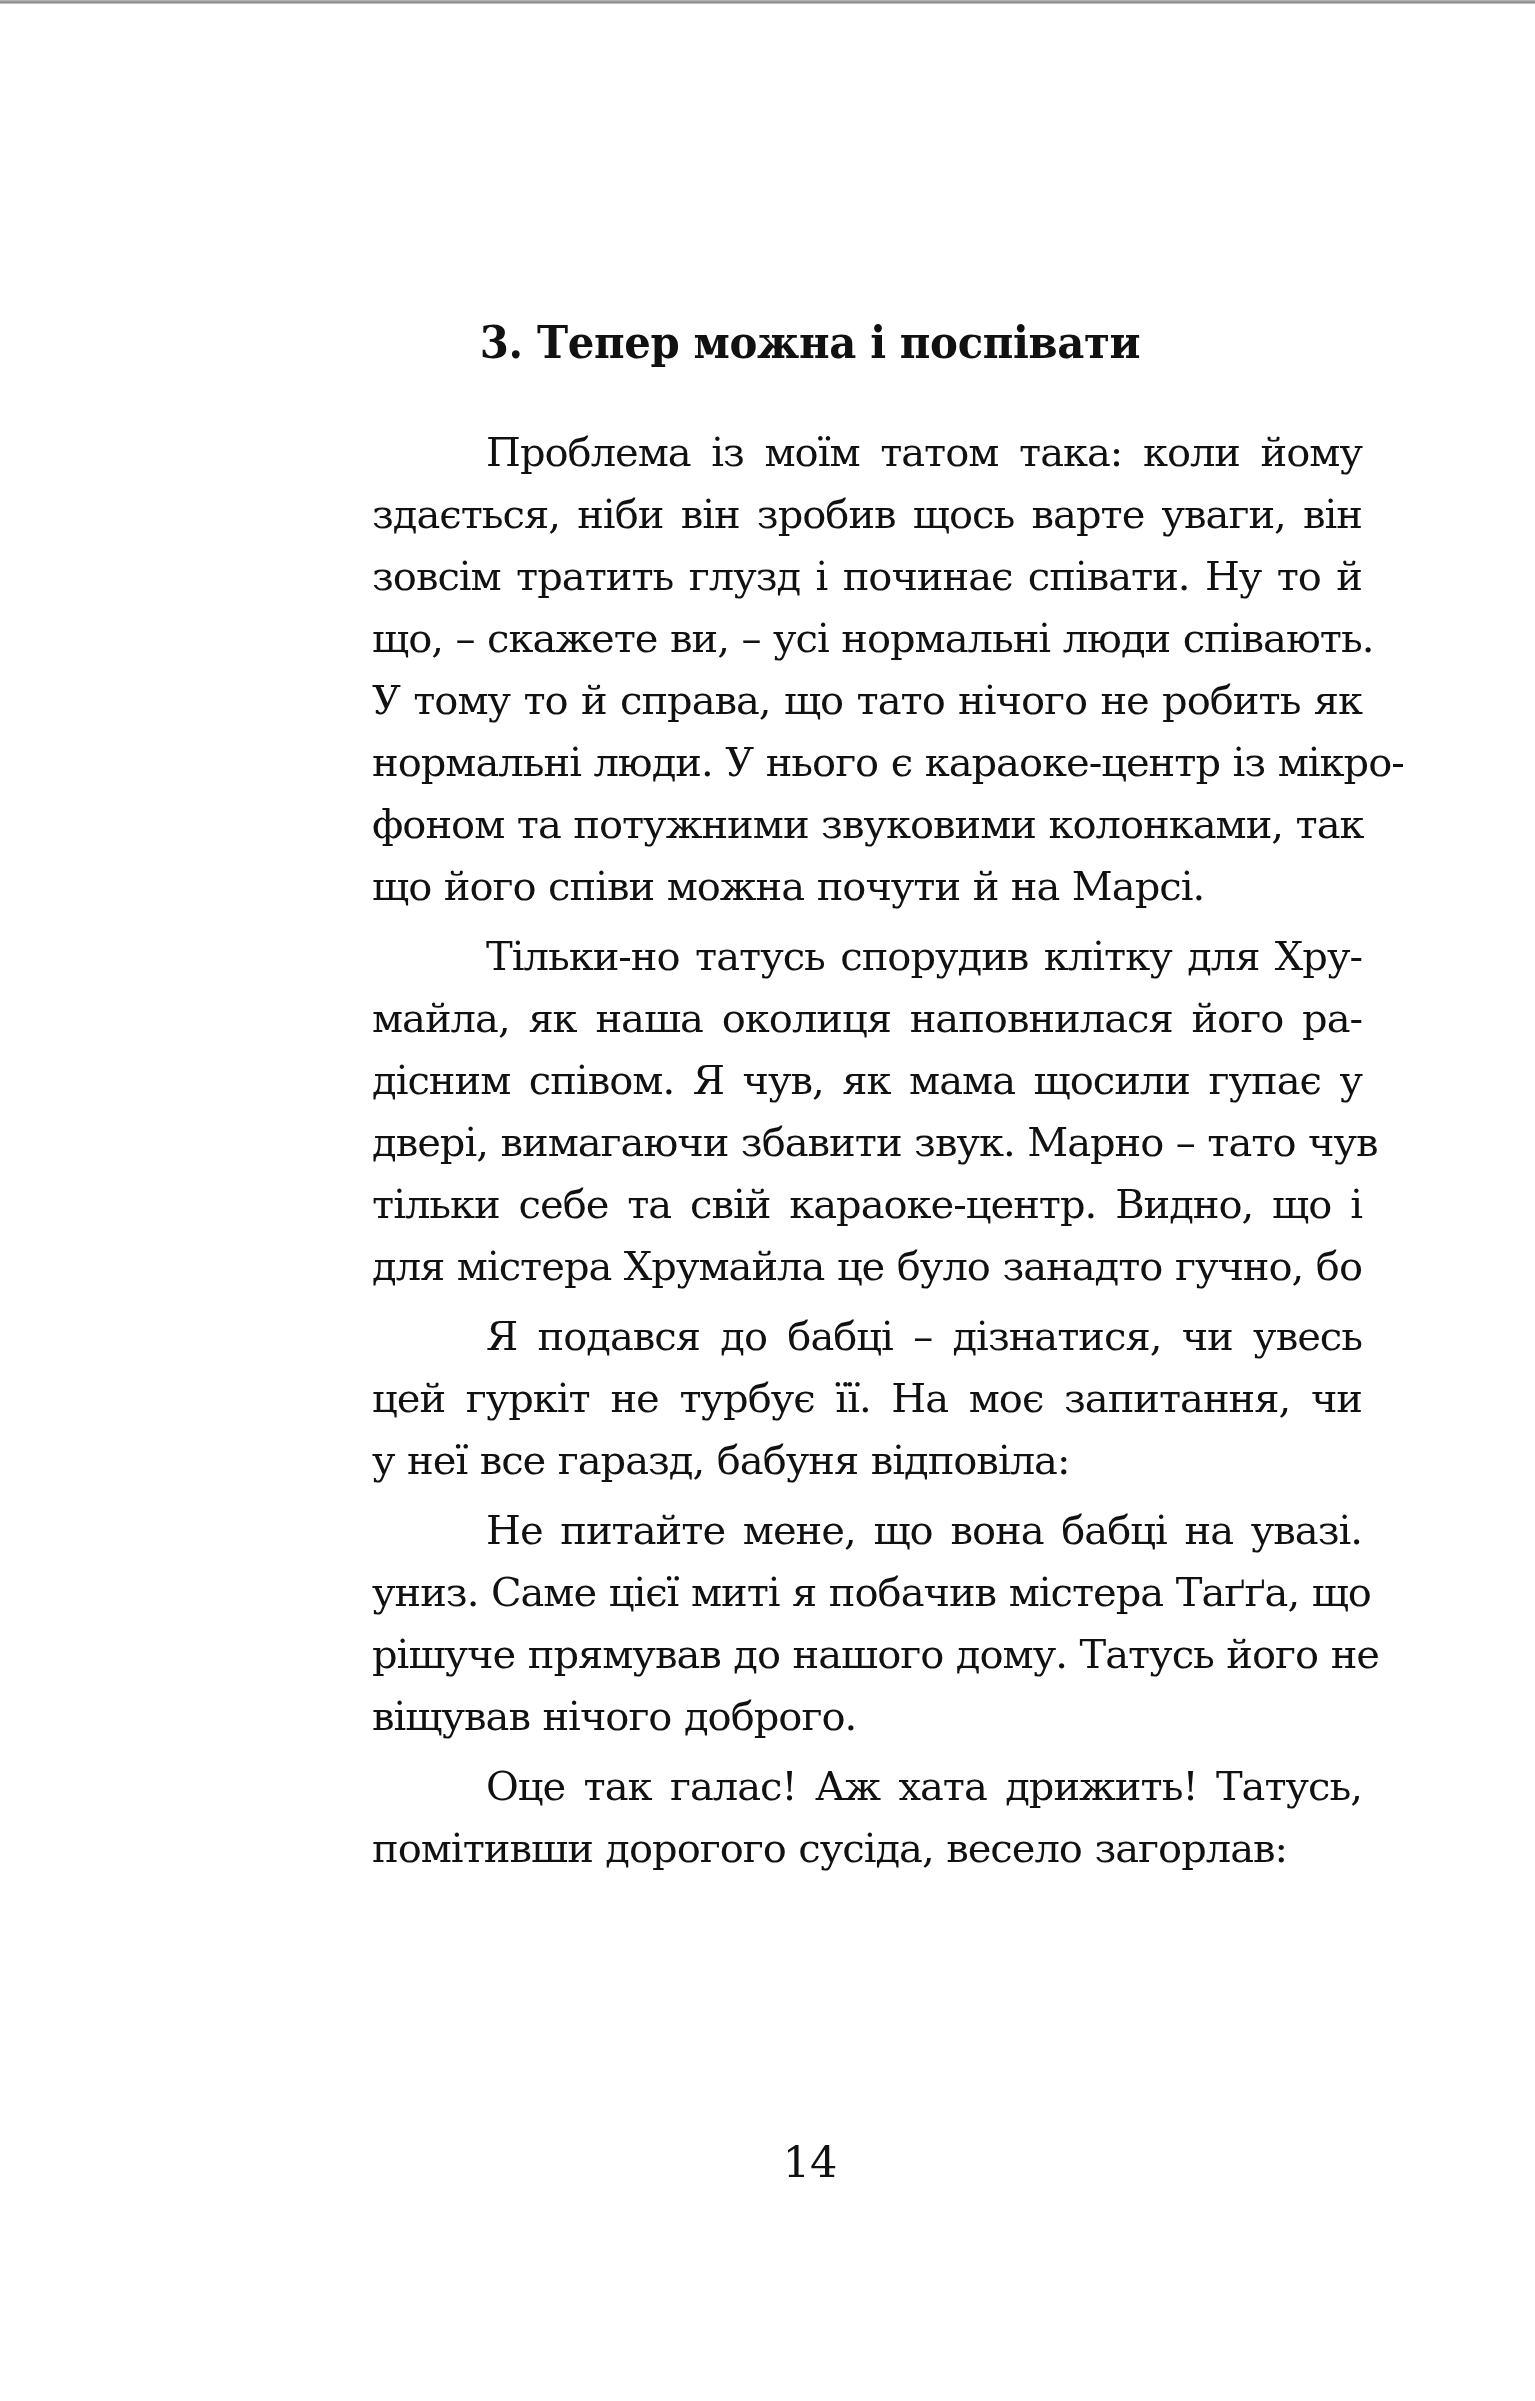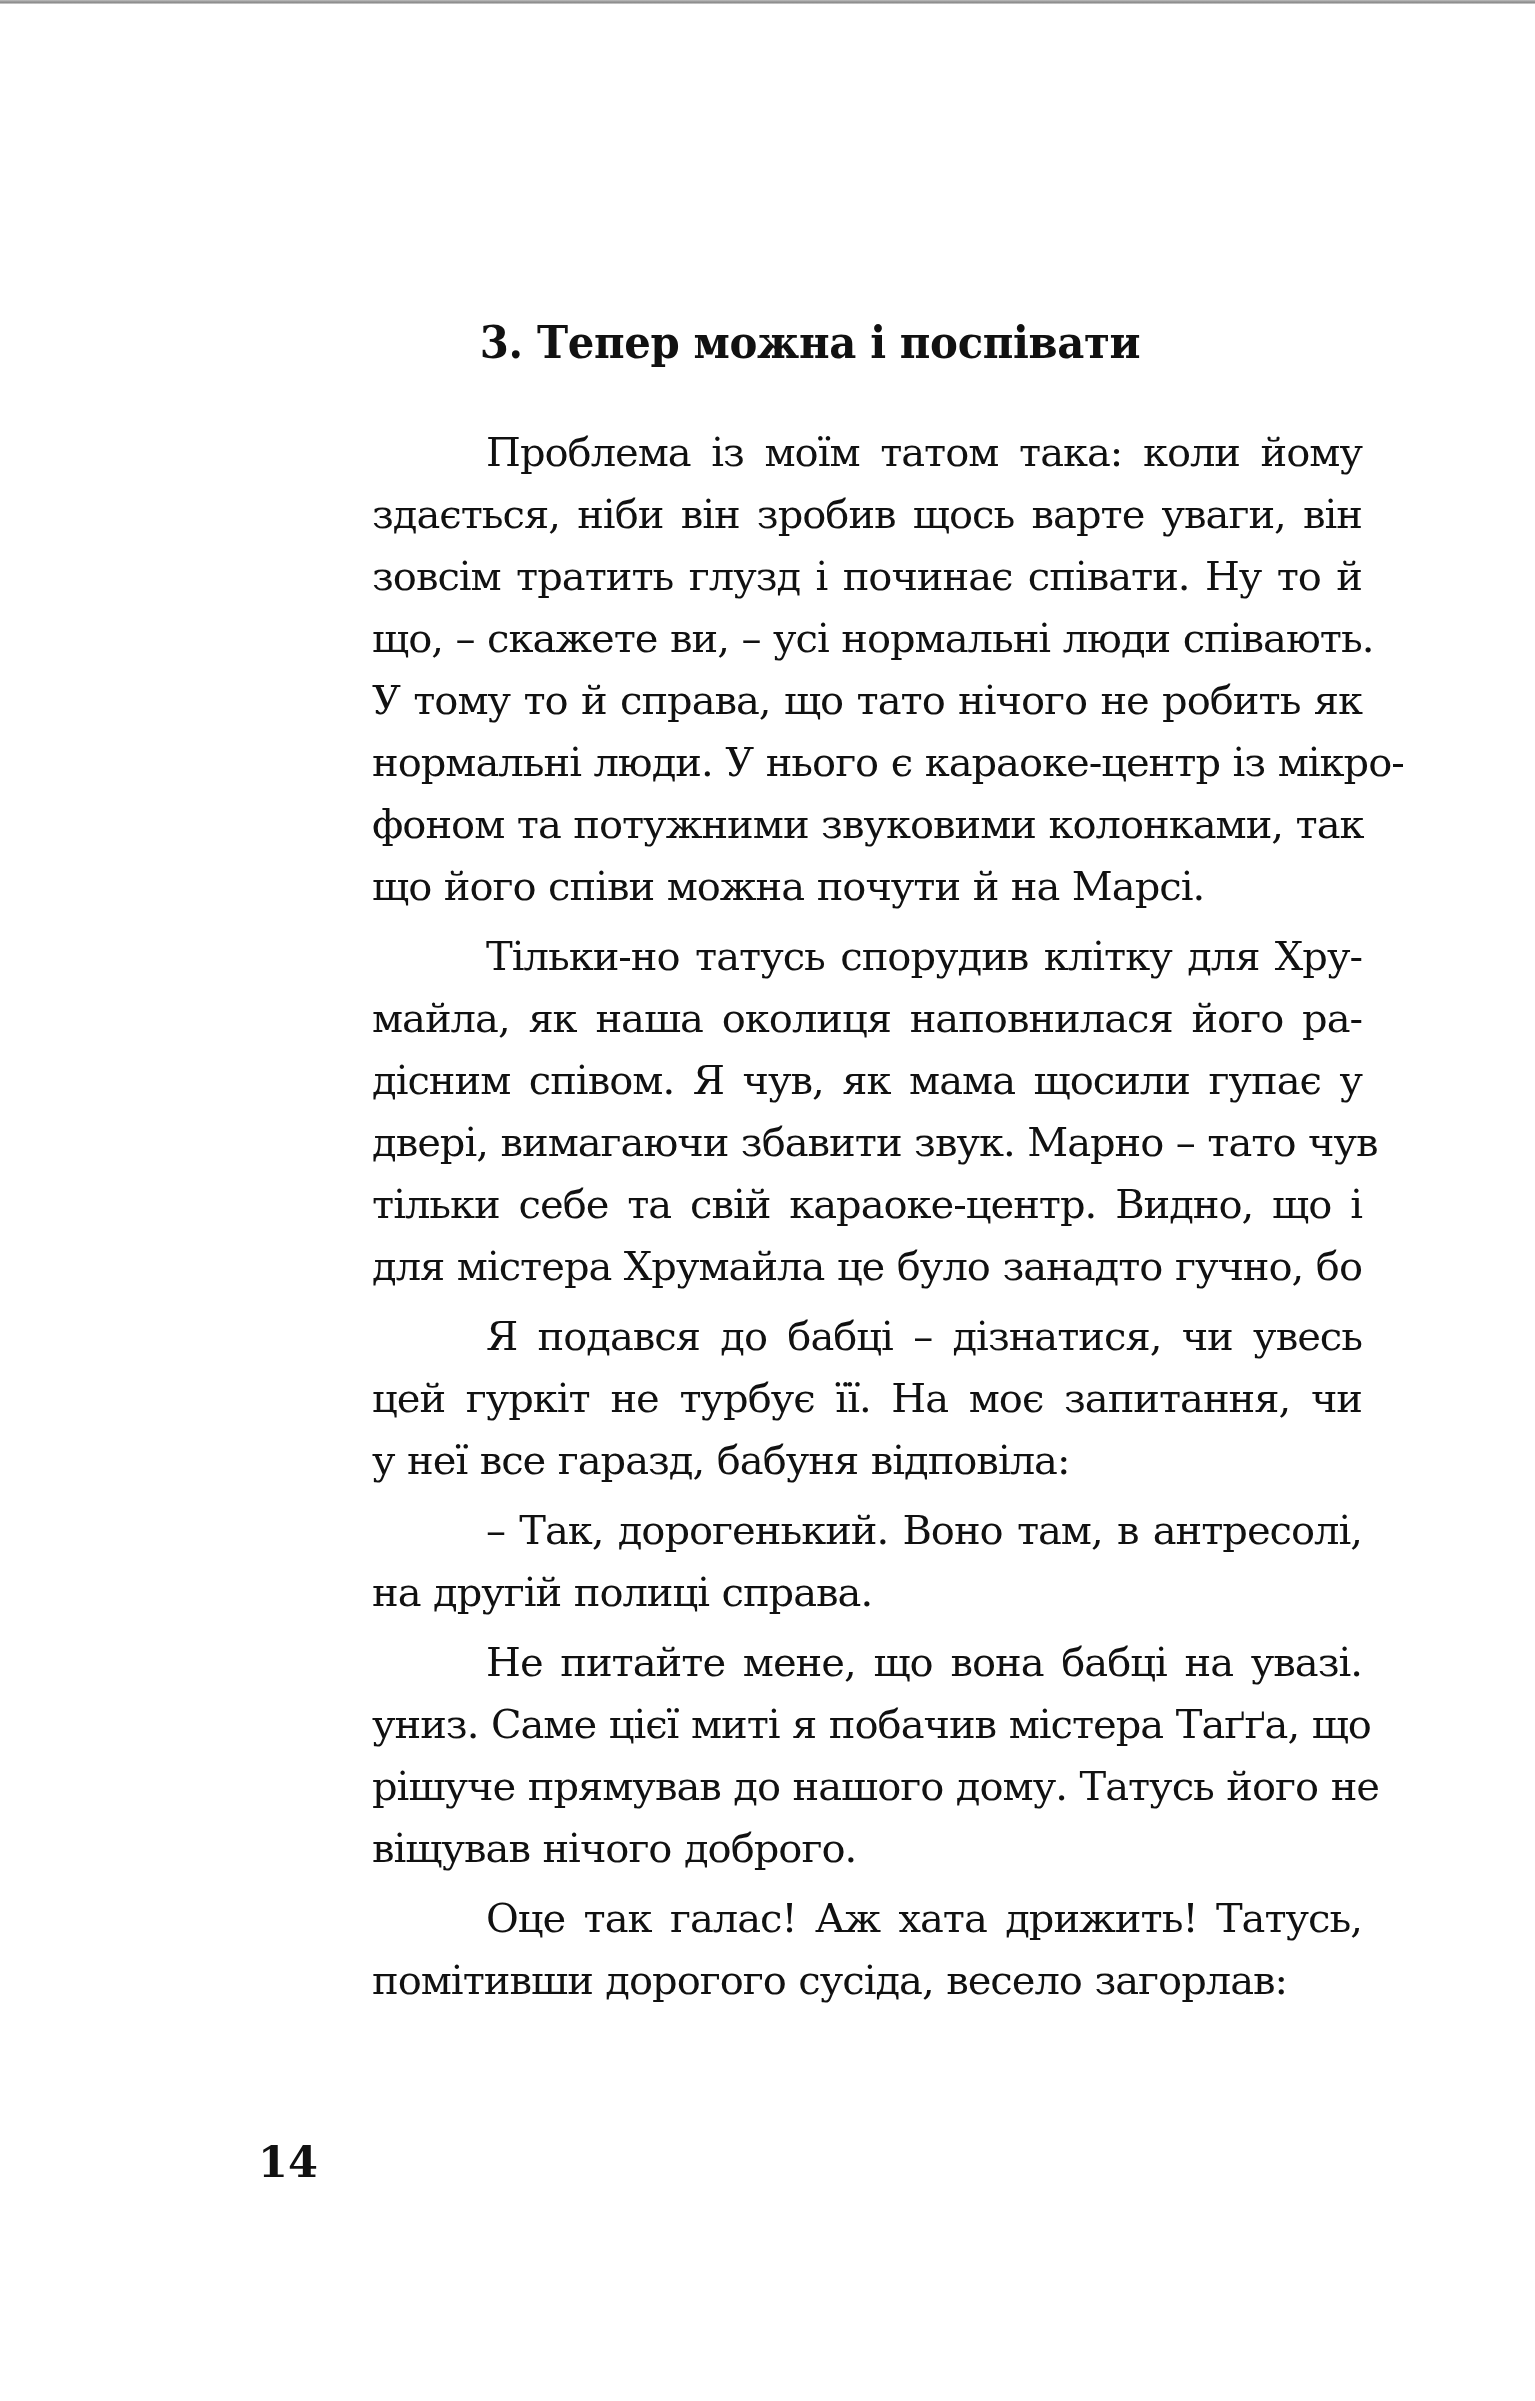--- a/index.html
+++ b/index.html
@@ -67,26 +67,26 @@
       overflow: visible;
     }
     .line.last {
       text-align-last: left;
     }
     .line.indent {
       padding-left: 114px;
     }
     .page-number {
       position: absolute;
-      left: 8px;
+      left: 0;
       top: 2137px;
       width: 1120px;
-      text-align: left;
+      text-align: center;
       font-size: 43px;
-      font-weight: bold;
+      font-weight: normal;
     }
   </style>
 </head>
 <body>
 
 <div class="top-bar"></div>
 
 <div class="page">
   <h1 class="chapter-title">3. Тепер можна і поспівати</h1>
 
@@ -111,24 +111,20 @@
       <span class="line">тільки себе та свій караоке-центр. Видно, що і</span>
       <span class="line">для містера Хрумайла це було занадто гучно, бо</span>
     </p>
 
     <p class="para">
       <span class="line indent">Я подався до бабці – дізнатися, чи увесь</span>
       <span class="line">цей гуркіт не турбує її. На моє запитання, чи</span>
       <span class="line last">у неї все гаразд, бабуня відповіла:</span>
     </p>
 
-    <p class="para">
-      <span class="line indent">– Так, дорогенький. Воно там, в антресолі,</span>
-      <span class="line last">на другій полиці справа.</span>
-    </p>
 
     <p class="para">
       <span class="line indent">Не питайте мене, що вона бабці на увазі.</span>
       <span class="line">униз. Саме цієї миті я побачив містера Таґґа, що</span>
       <span class="line">рішуче прямував до нашого дому. Татусь його не</span>
       <span class="line last">віщував нічого доброго.</span>
     </p>
 
     <p class="para">
       <span class="line indent">Оце так галас! Аж хата дрижить! Татусь,</span>

